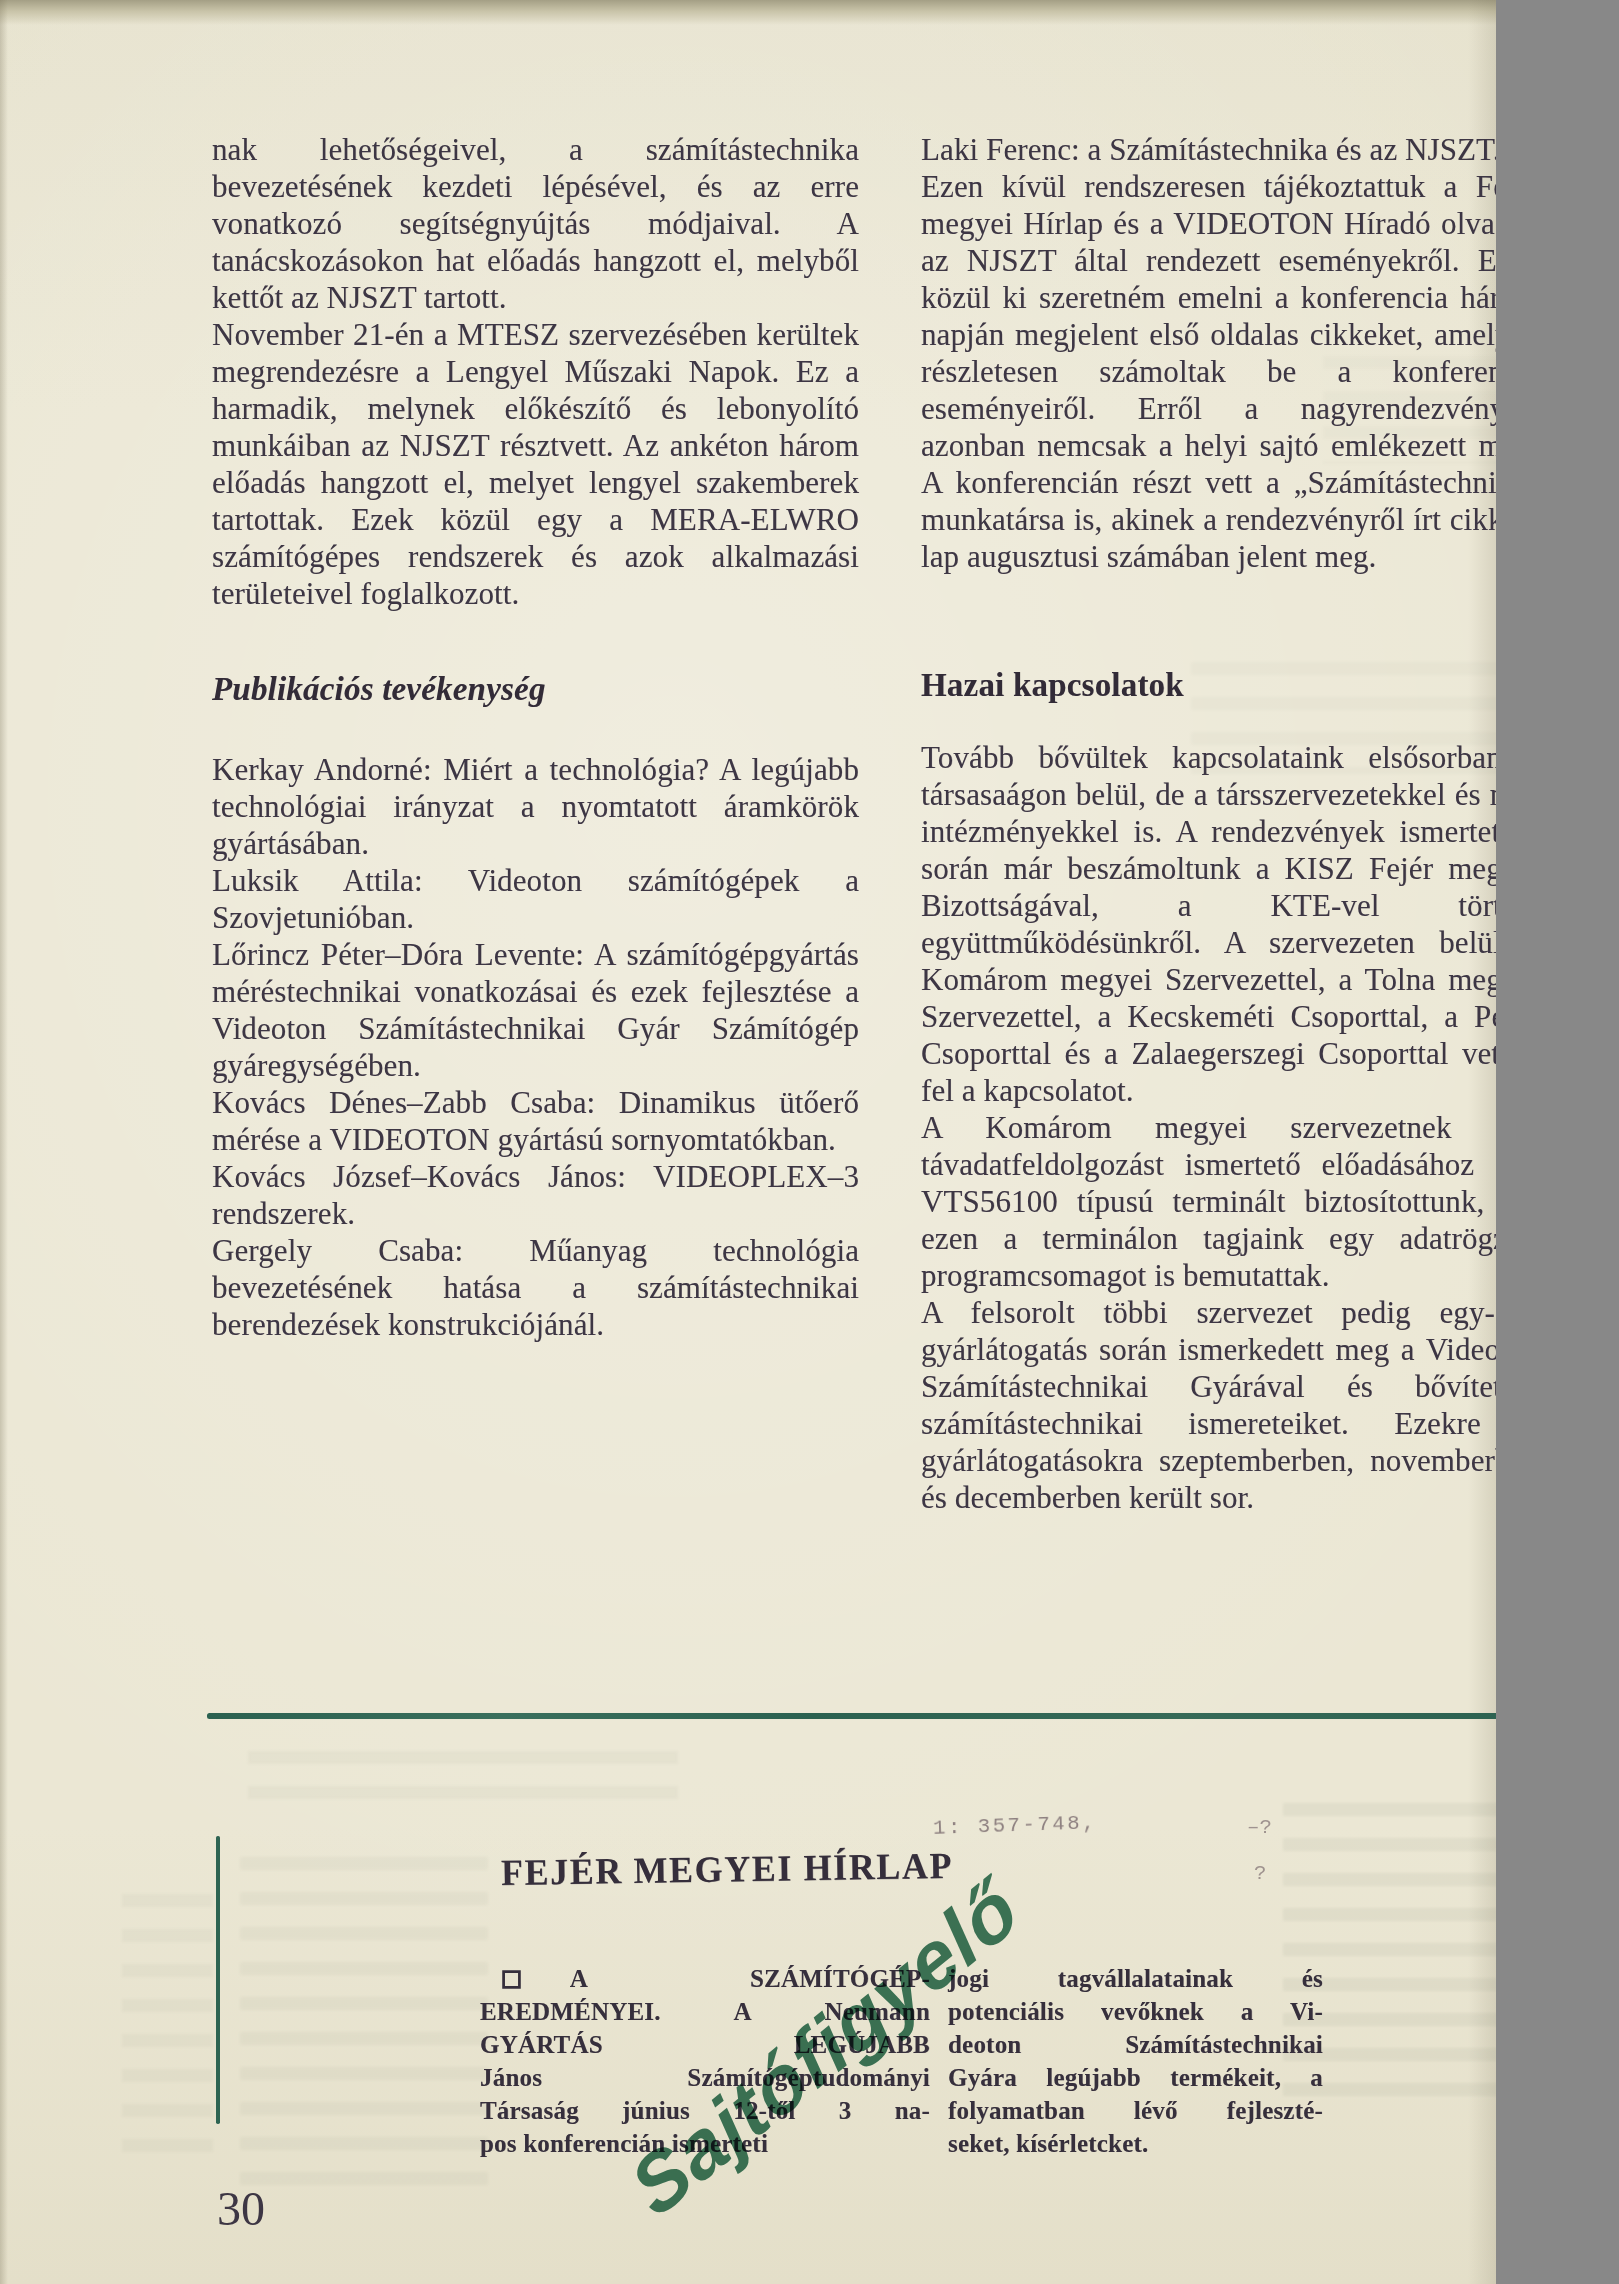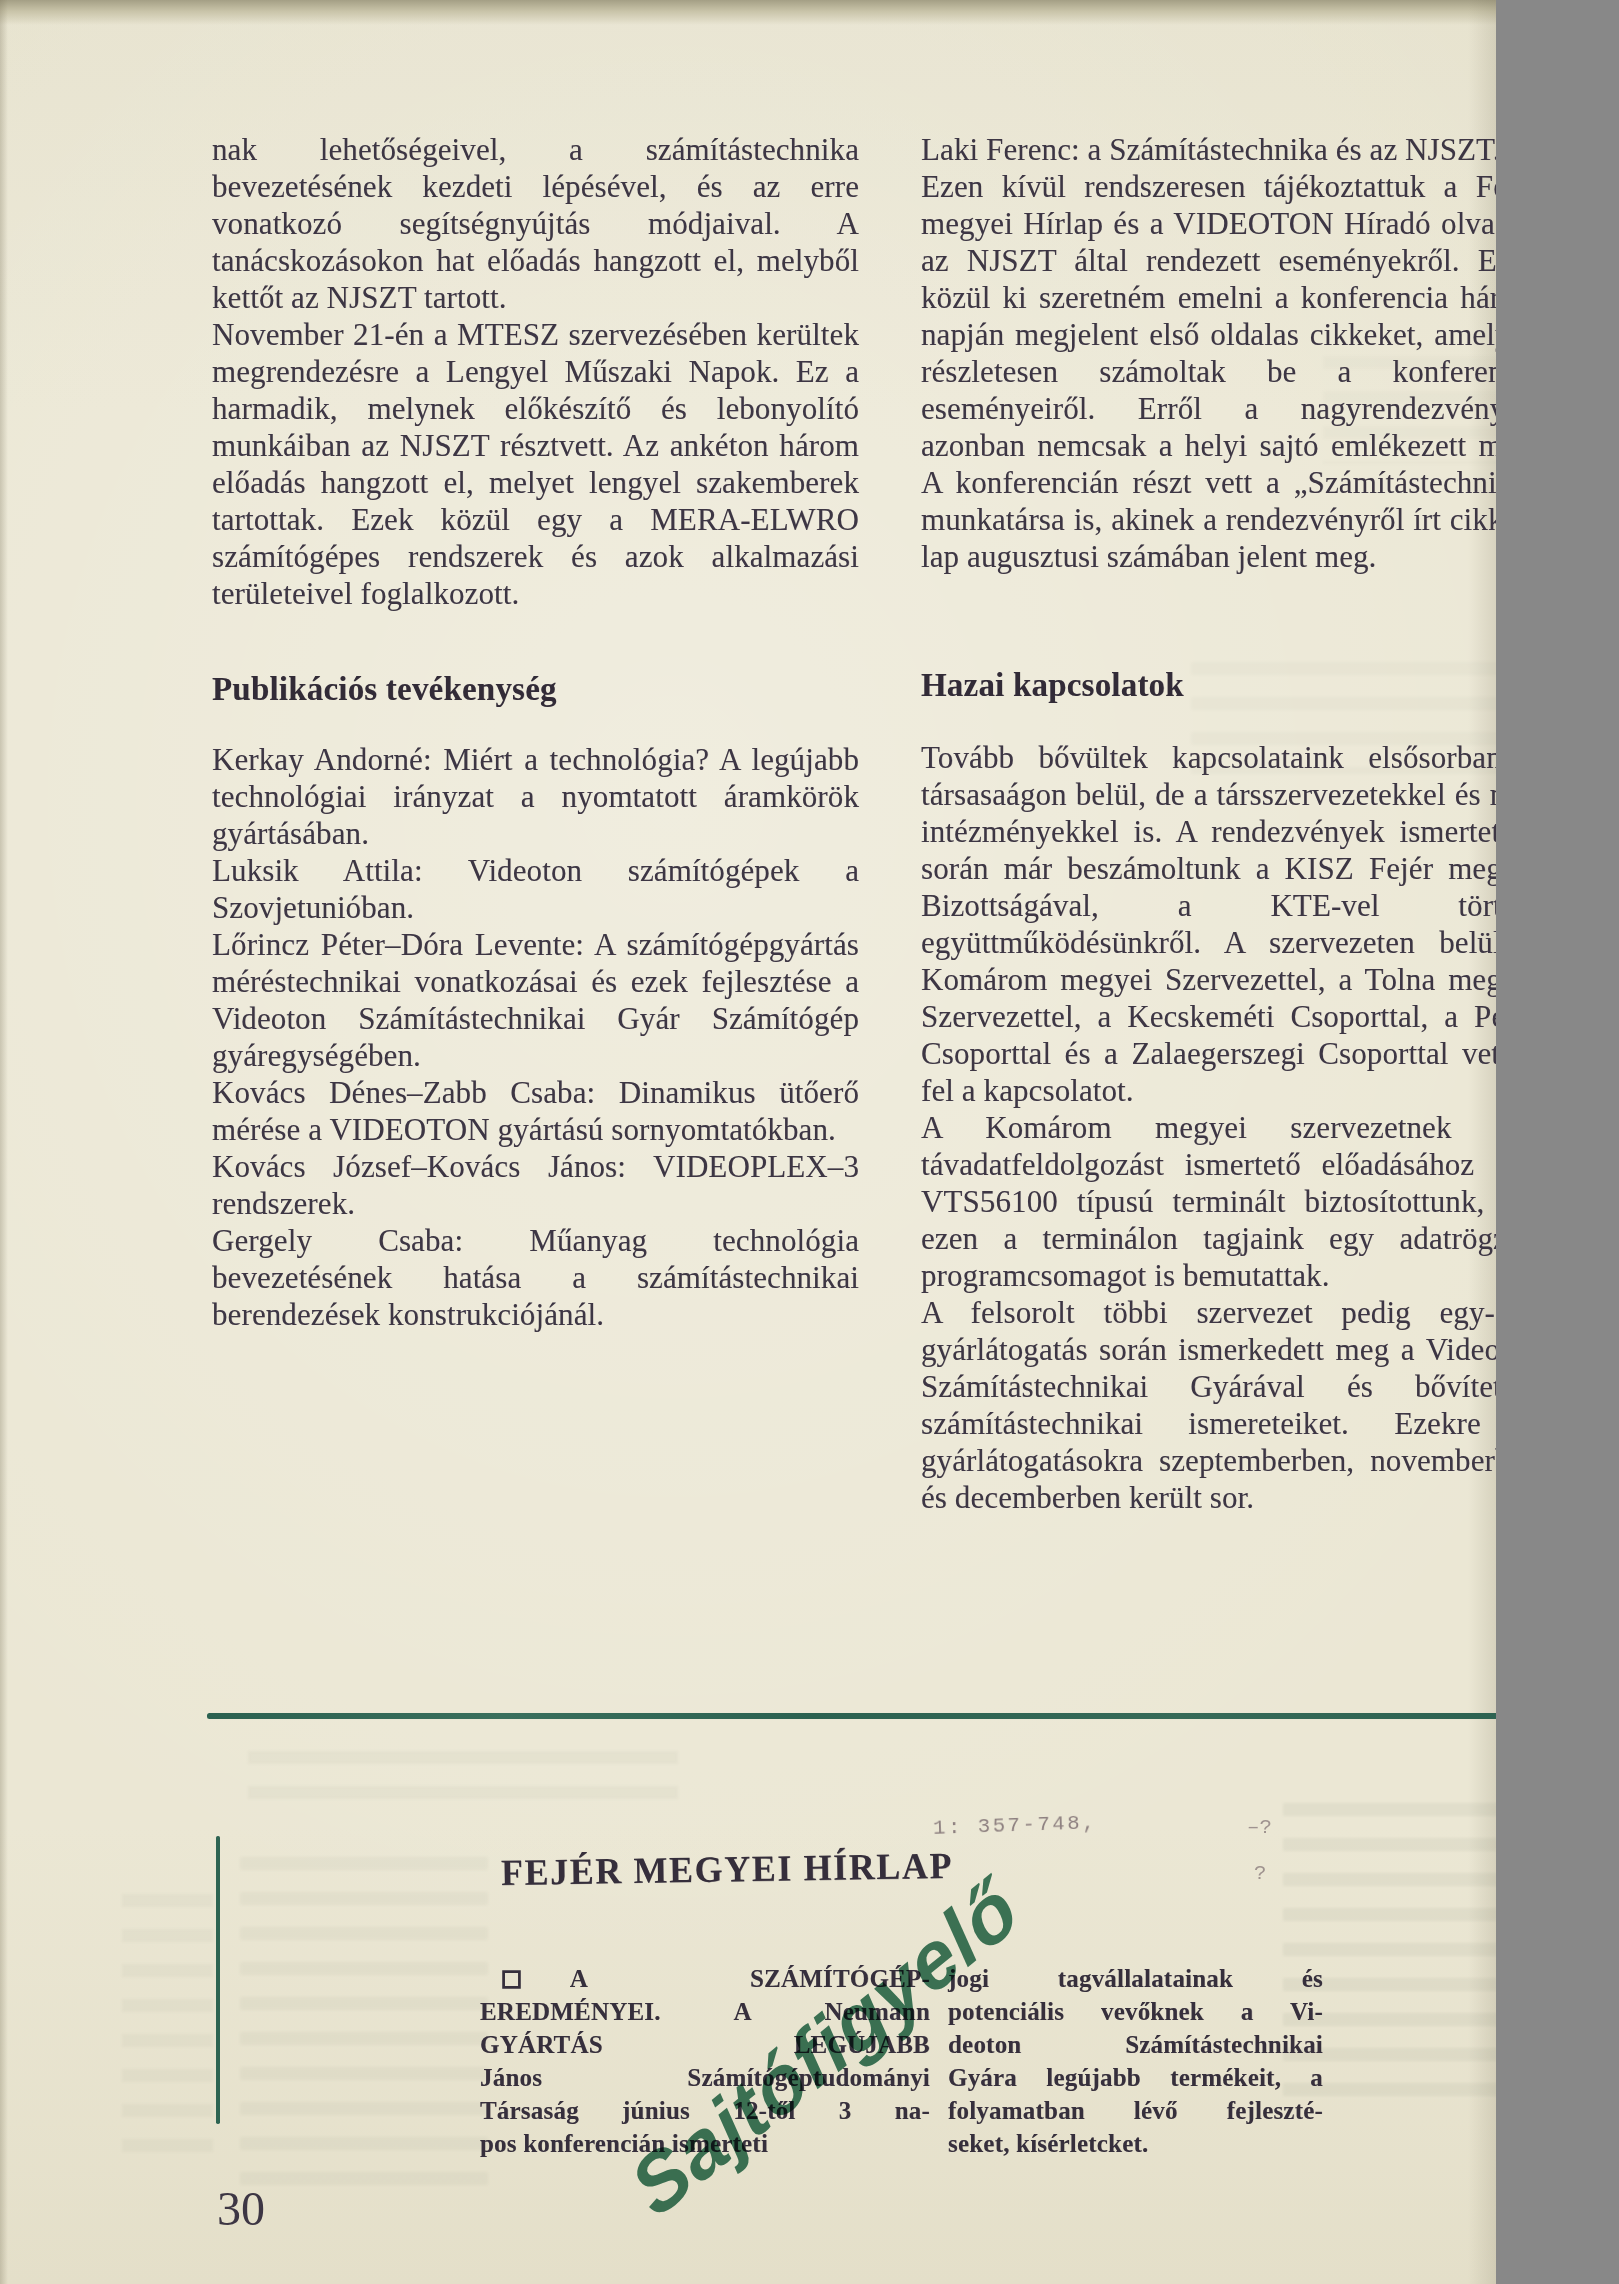--- a/index.html
+++ b/index.html
@@ -27,21 +27,21 @@
       rgba(98,110,92,0) 13.2px, rgba(98,110,92,0) 35px);}
   
   .col{position:absolute;top:131px;font-size:31px;line-height:37px;
     text-align:justify;letter-spacing:0.1px;
     text-shadow:0.3px 0.3px 0 rgba(61,54,68,.28);}
   .col p{margin:0;}
   .col-left{left:212px;width:647px;}
   .col-right{left:921px;width:619px;}
   h2.sec{font-size:33px;line-height:38px;font-weight:bold;color:#322b37;
     text-align:left;letter-spacing:0.2px;}
-  .col-left h2.sec{margin:58px 0 33px 0;}
+  .col-left h2.sec{margin:58px 0 43px 0;font-style:italic;}
   .col-right h2.sec{margin:91px 0 35px 0;}
   
   .rule-horizontal{position:absolute;left:207px;top:1713px;width:1350px;height:5.8px;
     border-radius:2.5px;
     background:linear-gradient(90deg,#2b6150,#3a6f5d 22%,#2b6150 45%,#366a58 72%,#2b6150 100%);}
   .rule-vert{position:absolute;width:4.1px;border-radius:1.7px;background:#2e6452;}
   .rule-vert-left{left:216px;top:1836px;height:288px;}
   .rule-vert-right{left:1552px;top:1826px;height:298px;}
   
   .typed-ref{position:absolute;left:933px;top:1814px;

